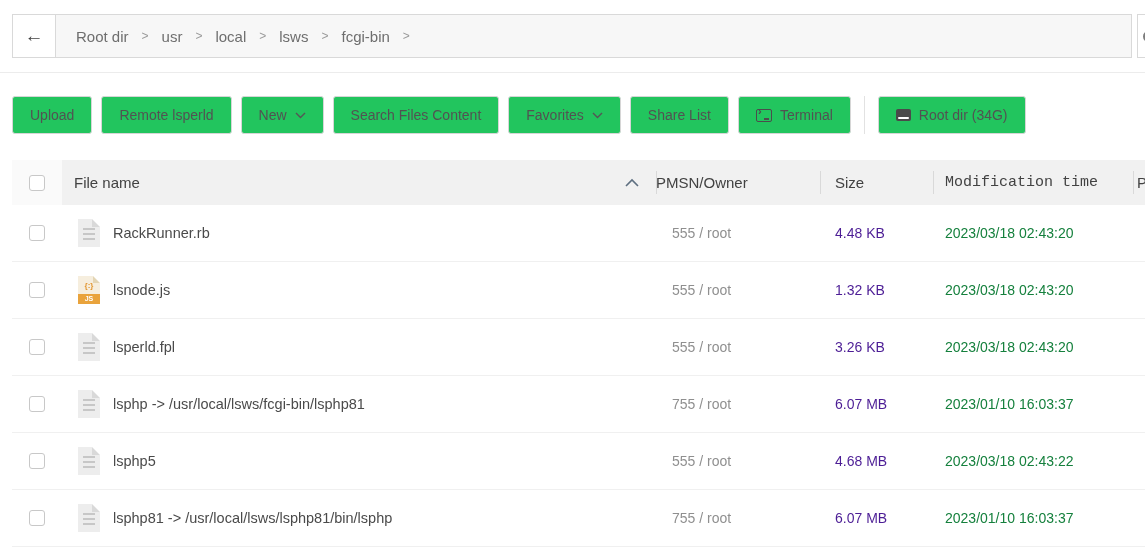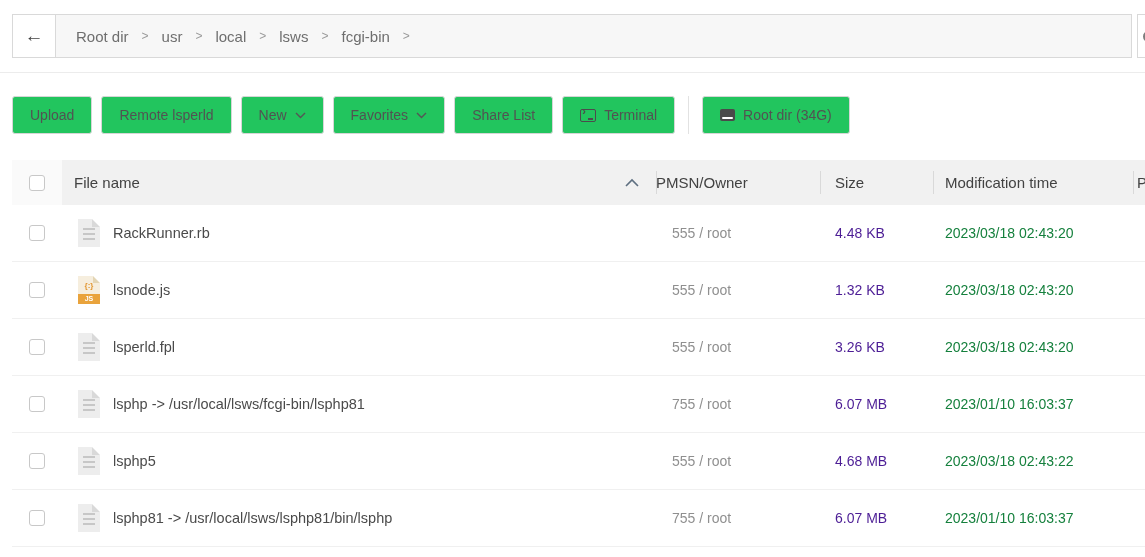--- a/index.html
+++ b/index.html
@@ -42,21 +42,21 @@
   .table { position:absolute; left:12px; top:160px; width:1133px; }
   .thead { display:flex; height:45px; background:#f1f1f1; font-size:15px; color:#424242; }
   .hd { position:relative; height:100%; display:flex; align-items:center; }
   .hd-divided::before { content:""; position:absolute; left:0; top:11px; width:1px; height:23px; background:#d9d9d9; }
   .th-check { width:50px; background:#fafafa; justify-content:center; }
   .th-name  { width:594px; padding-left:12px; cursor:pointer; }
   .th-name .spacer { flex:1; }
   .sort-svg { margin-right:16px; }
   .th-pmsn  { width:164px; padding-left:0; }
   .th-size  { width:113px; padding-left:15px; }
-  .th-mtime { width:200px; padding-left:12px; }
+  .th-mtime { width:200px; padding-left:12px;font-family:Liberation Mono, monospace; }
   .th-p     { width:12px; padding-left:4px; overflow:hidden; }
 
   .tr { display:flex; height:57px; align-items:center; border-bottom:1px solid #f0f0f0; font-size:14px; cursor:pointer; }
   .td-check { width:50px; display:flex; justify-content:center; }
   .td-name  { width:594px; display:flex; align-items:center; gap:13px; padding-left:16px; color:#4a4a4a; font-size:14.5px; }
   .td-pmsn  { width:164px; padding-left:16px; color:#8f8f8f; }
   .td-size  { width:113px; padding-left:15px; color:#4c1d95; }
   .td-mtime { width:200px; padding-left:12px; color:#15803d; }
 
   .checkbox { width:16px; height:16px; border:1px solid #c8c8c8; border-radius:3px; background:#fff; cursor:pointer; flex:none; }
@@ -112,20 +112,23 @@
     <div class="btn">
       <span>Remote lsperld</span>
     </div>
     <div class="btn">
       <span>New</span>
       <svg width="11" height="7" viewBox="0 0 11 7">
           <polyline points="1,1 5.5,5.5 10,1" fill="none" stroke="#555" stroke-width="1.4"></polyline>
         </svg>
     </div>
     <div class="btn">
+      <span>Search Files Content</span>
+    </div>
+    <div class="btn">
       <span>Favorites</span>
       <svg width="11" height="7" viewBox="0 0 11 7">
           <polyline points="1,1 5.5,5.5 10,1" fill="none" stroke="#555" stroke-width="1.4"></polyline>
         </svg>
     </div>
     <div class="btn">
       <span>Share List</span>
     </div>
     <div class="btn">
       <span class="term-icon"></span>

